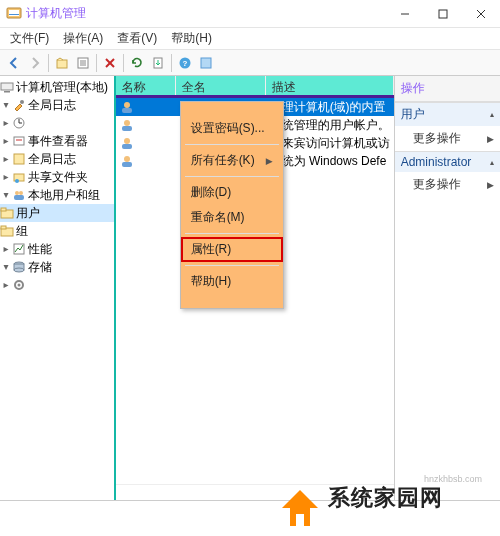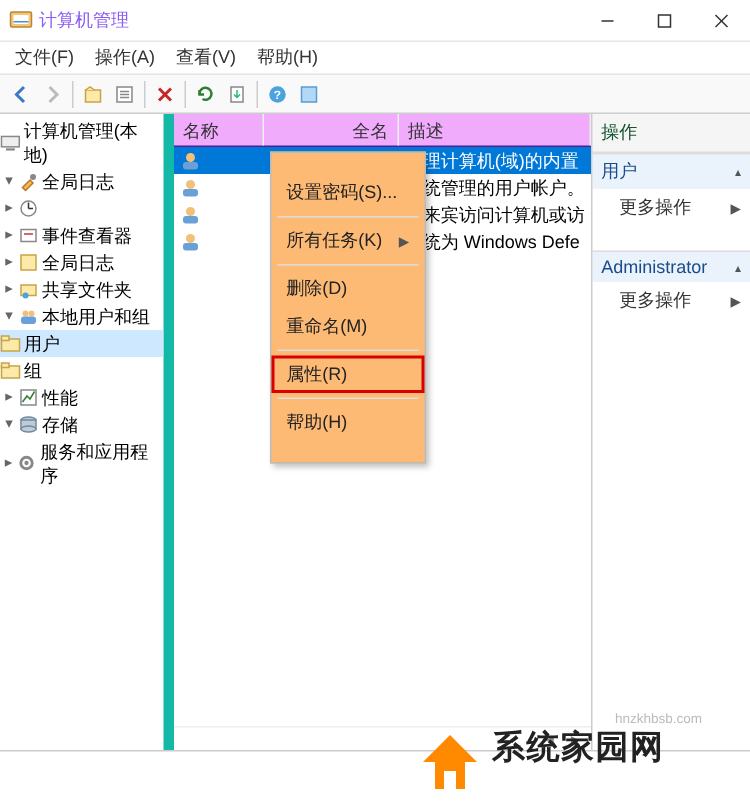--- a/index.html
+++ b/index.html
@@ -12,66 +12,66 @@
 .titlebar .winbtn { width: 38px; height: 28px; display: flex; align-items: center; justify-content: center; color: #333; }
 
 .menubar { height: 22px; display: flex; align-items: center; gap: 2px; padding: 0 4px; border-bottom: 1px solid #e5e5e5; }
 .menubar .mitem { padding: 1px 6px; color: #333; }
 
 .toolbar { height: 26px; display: flex; align-items: center; gap: 1px; padding: 1px 4px; border-bottom: 1px solid #ccc; background: #f9f9f9; }
 .tbtn { width: 20px; height: 20px; display: flex; align-items: center; justify-content: center; border: 1px solid transparent; }
 .tsep { width: 1px; height: 18px; background: #ccc; margin: 0 2px; }
 
 .client { display: flex; height: calc(100% - 28px - 22px - 26px - 36px); position: relative; }
-.tree-pane { width: 126px; border-right: 7px solid #14b8a6; padding: 2px 0; overflow: hidden; }
+.tree-pane { width: 126px; border-right: 2px solid #14b8a6; padding: 2px 0; overflow: hidden; }
 .tree .node { display: flex; align-items: center; padding: 1px 2px 1px 0; line-height: 16px; }
 .tree .twisty { width: 12px; text-align: center; color: #666; font-size: 10px; }
 .tree .nodeicon { width: 14px; height: 14px; margin-right: 2px; }
 .tree .label { }
 .tree .selected { background: #cde8ff; }
 .indent0 { padding-left: 2px; }
 .indent1 { padding-left: 14px; }
 .indent2 { padding-left: 26px; }
 .indent3 { padding-left: 38px; }
 
 .main-pane { flex: 1; display: flex; flex-direction: column; border-right: 1px solid #ccc; position: relative; }
-.list-head { display: flex; height: 22px; border-bottom: 1px solid #4c1d95; background: #f0abfc; }
+.list-head { display: flex; height: 22px; border-bottom: 3px solid #4c1d95; background: #5eead4; }
 .list-head .col { padding: 3px 6px; color: #333; border-right: 1px solid #eee; }
 .col-name { width: 60px; }
-.col-full { width: 90px; text-align: right; }
+.col-full { width: 90px; }
 .col-desc { flex: 1; }
 .list-body { flex: 1; position: relative; overflow: hidden; }
 .row { display: flex; height: 18px; align-items: center; }
 .row .cell { padding: 0 4px; white-space: nowrap; overflow: hidden; }
 .row .cell-name { width: 60px; display: flex; align-items: center; gap: 2px; }
 .row .cell-full { width: 90px; }
 .row .cell-desc { flex: 1; }
 .row.selected { background: #0078d7; color: #fff; }
 .usericon { width: 14px; height: 14px; }
 
 .context-menu { position: absolute; left: 64px; top: 3px; width: 104px; background: #fdba74; border: 1px solid #bbb; box-shadow: 2px 2px 4px rgba(0,0,0,.25); padding: 14px 0; z-index: 10; }
 .context-menu .cmi { padding: 4px 10px; color: #222; }
 .context-menu .cmi.hl { border: 2px solid #d80000; padding: 2px 8px; }
 .context-menu .csep { height: 1px; background: #ddd; margin: 3px 4px; }
 .context-menu .cmi.hasarrow { display: flex; justify-content: space-between; align-items: center; }
 .context-menu .arrow { font-size: 9px; color: #555; }
 
 .actions-pane { width: 115px; display: flex; flex-direction: column; background: #fff; }
-.actions-head { background: #f5f5f5; padding: 4px 6px; color: #14532d; border-bottom: 1px solid #ddd; }
+.actions-head { background: #f5f5f5; padding: 4px 6px; color: #8b5cf6; border-bottom: 1px solid #ddd; }
 .actions-sec-title { background: #eaf2fb; padding: 3px 6px; color: #1a4b8c; font-weight: normal; border-top: 1px solid #ddd; display:flex; justify-content:space-between; align-items:center;}
 .actions-sec-title .up { font-size:8px; color:#555;}
-.actions-link { padding: 4px 6px 20px 18px; color: #333; display:flex; justify-content:space-between; align-items:center;}
+.actions-link { padding: 4px 6px 4px 18px; color: #333; display:flex; justify-content:space-between; align-items:center;}
 .actions-link .arrow { font-size: 9px; color: #555; }
 
 .statusbar { height: 18px; border-top: 1px solid #ccc; }
 
 .watermark-area { position: absolute; right: 0; bottom: 0; width: 230px; height: 60px; pointer-events: none; }
 .wm-badge { position: absolute; left: 8px; bottom: 6px; width: 44px; height: 44px; }
 .wm-text { position: absolute; left: 58px; bottom: 23px; font-size: 22px; font-weight: 700; color: #222; letter-spacing: 1px; }
-.wm-sub { position: absolute; right: 32px; top: -2px; font-size: 9px; color: #bbb; }
+.wm-sub { position: absolute; right: 18px; top: -2px; font-size: 9px; color: #bbb; }
 
 svg { display: block; }
 .scroll-hint { position:absolute; bottom:0; left:0; right:0; height:16px; border-top:1px solid #eee; display:flex; justify-content:flex-end; align-items:center; padding-right:2px;}
 .scroll-hint .sarrow{ font-size:9px; color:#888; padding:0 4px;}
 </style>
 </head>
 <body>
 
 <div class="titlebar">
   <span class="icon16">
@@ -282,21 +282,20 @@
         <span class="label">存储</span>
       </div>
       <div class="node indent1">
         <span class="twisty">▸</span>
         <span class="nodeicon">
             <svg viewBox="0 0 14 14">
               <circle cx="7" cy="7" r="4" fill="none" stroke="#888" stroke-width="2"></circle>
               <circle cx="7" cy="7" r="1.5" fill="#888"></circle>
             </svg>
           </span>
-        <span class="label">服务和应用程序</span>
       </div>
     </div>
   </div>
 
   <div class="main-pane">
     <div class="list-head">
       <div class="col col-name">名称</div>
       <div class="col col-full">全名</div>
       <div class="col col-desc">描述</div>
     </div>

